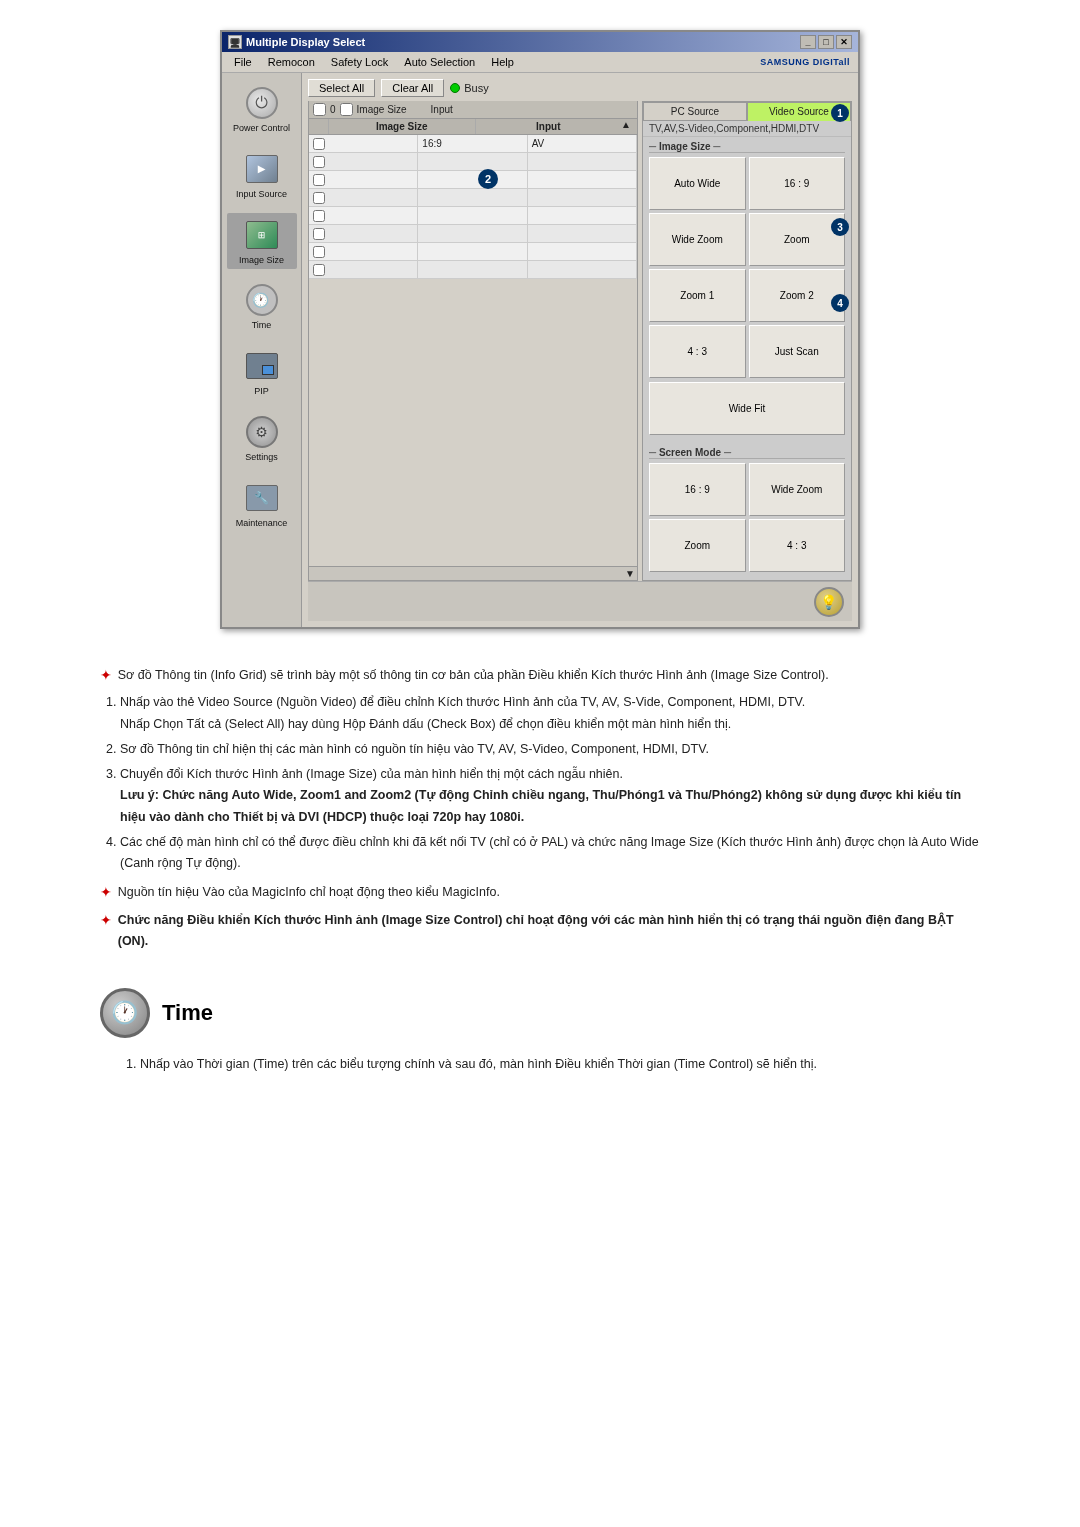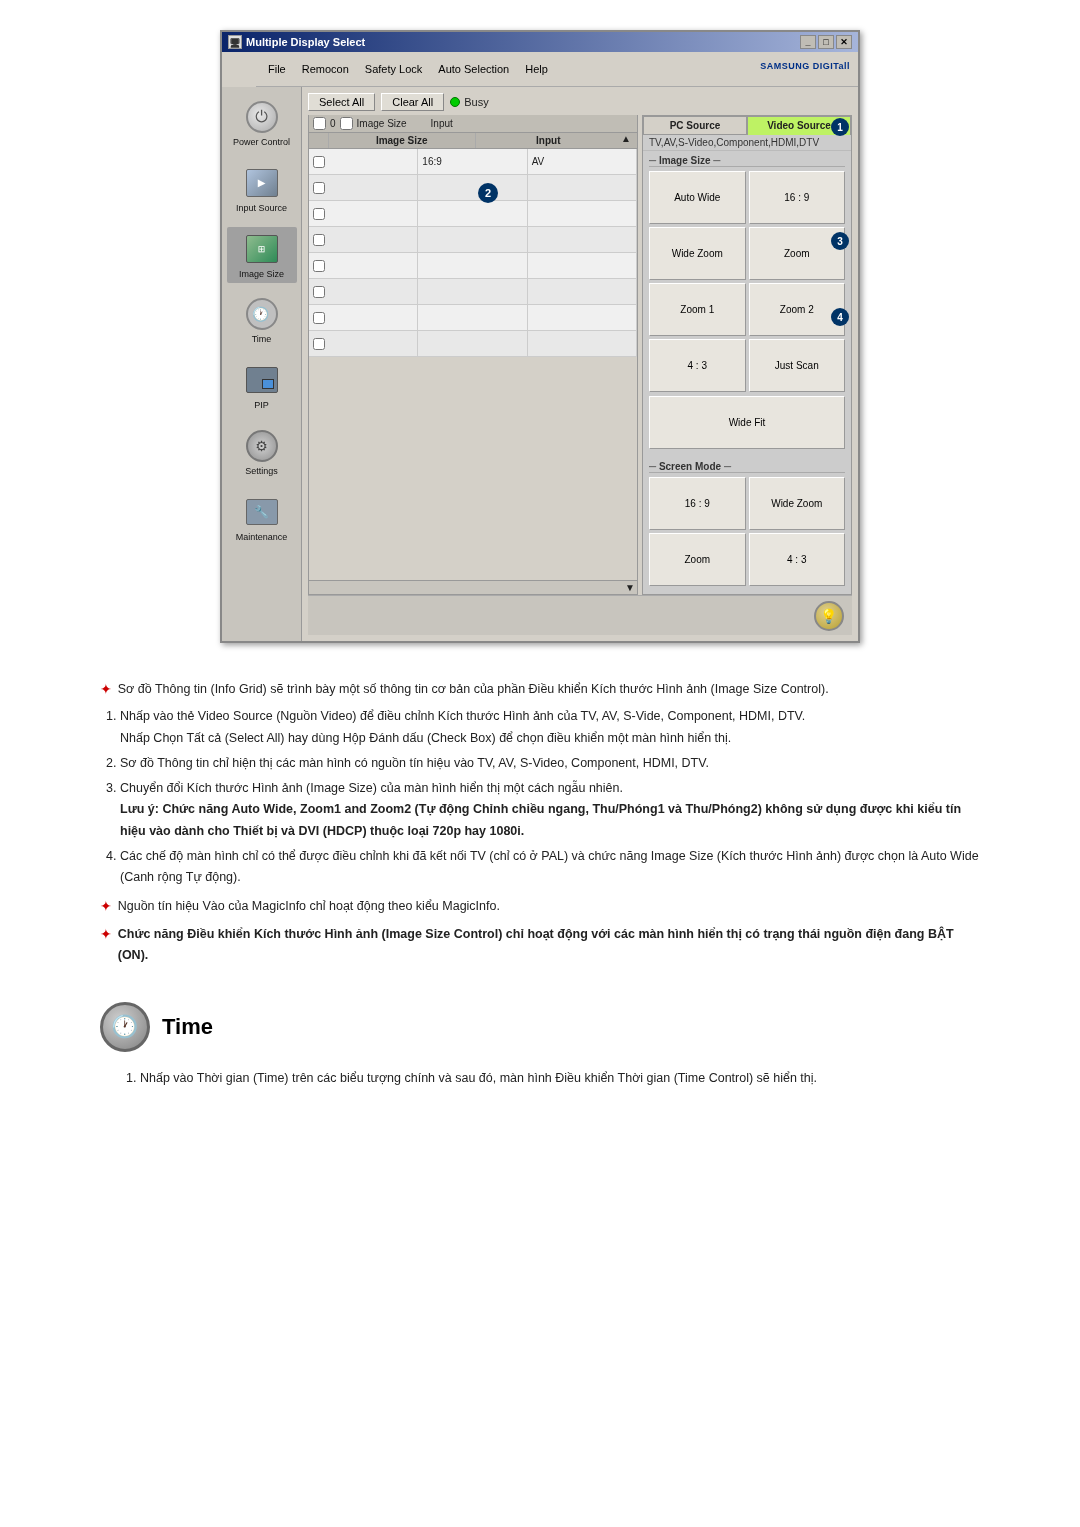--- a/index.html
+++ b/index.html
@@ -63,27 +63,26 @@
       font-size: 9px;
       text-align: center;
       line-height: 13px;
       cursor: pointer;
       color: #000;
     }
 
     .menu-bar {
       background: #d4d0c8;
       display: flex;
-      align-items: flex-start;
-      padding: 9px 4px;
+      align-items: center;
+      padding: 2px 4px;
       gap: 0;
       border-bottom: 1px solid #aaa;
       font-size: 11px;
       justify-content: space-between;
-      margin-left: 34px;
     }
     .menu-bar-left {
       display: flex;
       gap: 0;
     }
     .menu-item {
       padding: 2px 8px;
       cursor: pointer;
       color: #000;
     }
@@ -265,21 +264,21 @@
       font-size: 10px;
     }
     .grid-body {
       border: 1px solid #999;
       border-top: none;
       flex: 1;
       overflow-y: auto;
     }
     .grid-row {
       display: flex;
-      height: 26px;
+      height: 18px;
       border-bottom: 1px solid #ccc;
       background: #f0f0f0;
     }
     .grid-row:nth-child(even) { background: #e8e8e8; }
     .grid-cell {
       flex: 1;
       border-right: 1px solid #ccc;
       display: flex; align-items: center;
       padding: 0 4px;
     }
@@ -296,21 +295,21 @@
     }
     .panel-tabs {
       display: flex;
       background: #b8b5ae;
     }
     .panel-tab {
       flex: 1;
       padding: 3px 4px;
       text-align: center;
       font-size: 10px;
-      font-weight: bold;
+      font-weight: normal;
       cursor: pointer;
       border: 1px solid #999;
       background: #d4d0c8;
     }
     .panel-tab.active {
       background: #bef264;
       border-bottom: none;
     }
     .panel-source-row {
       padding: 2px 6px;

